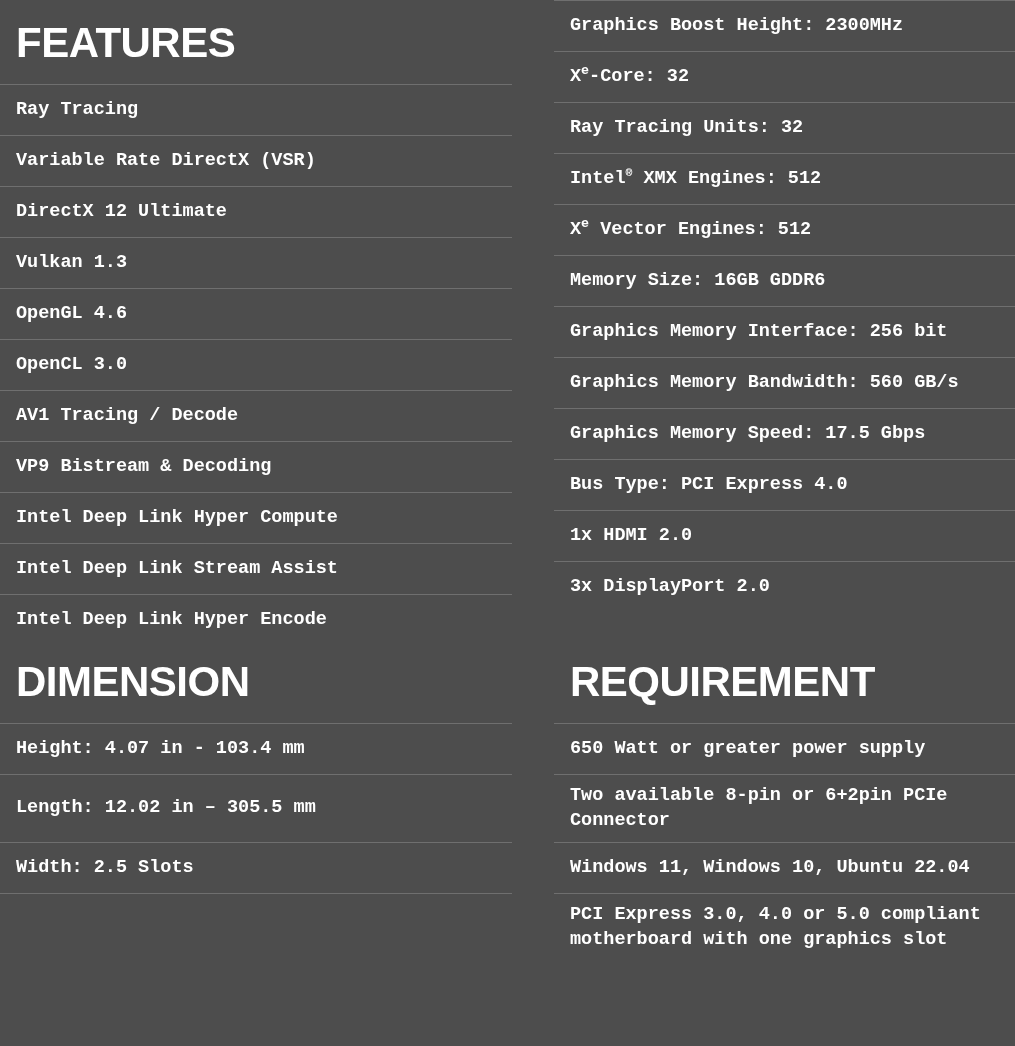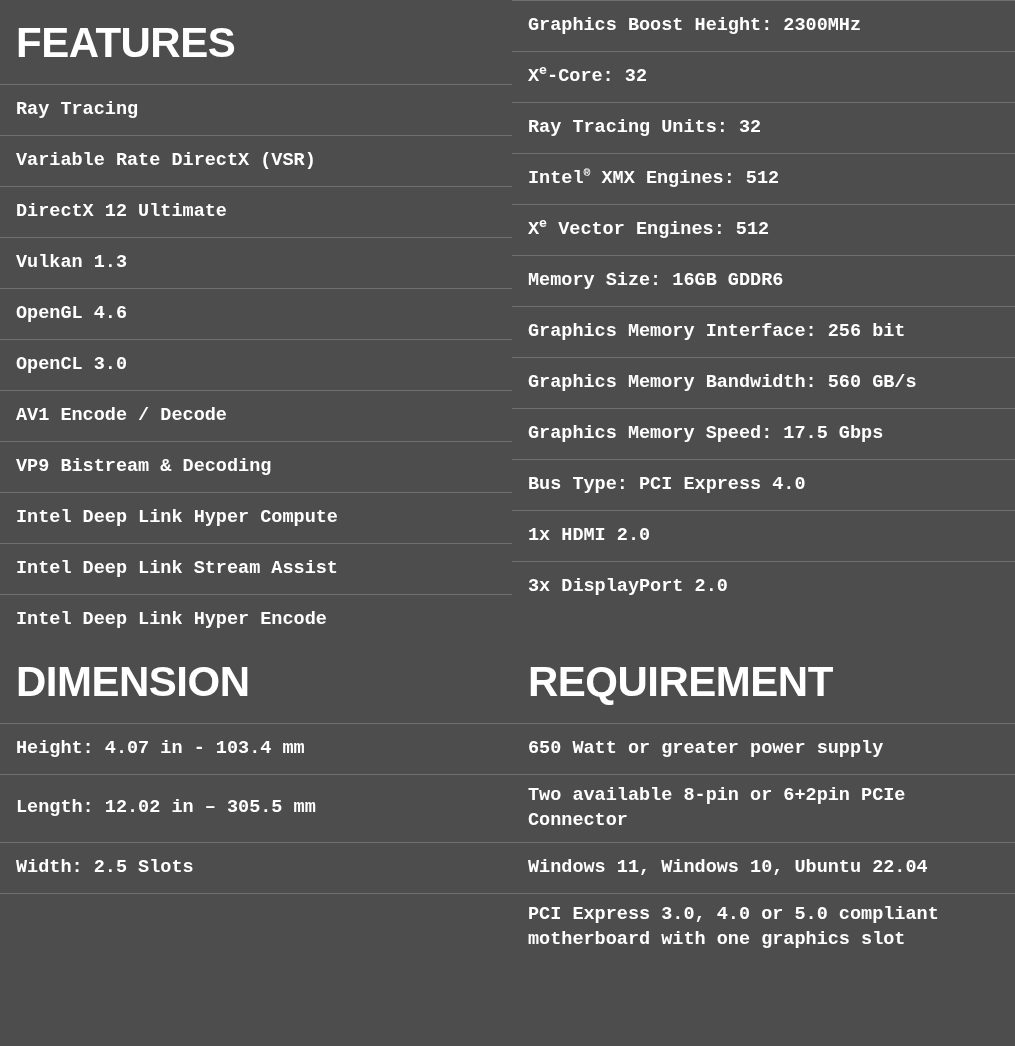--- a/index.html
+++ b/index.html
@@ -18,20 +18,21 @@
     width: 1015px;
     height: 1046px;
     background: #4d4d4d;
     box-sizing: border-box;
     display: flex;
     flex-direction: column;
   }
   .grid {
     display: grid;
     grid-template-columns: 512px 503px;
+    gap: 42px;
   }
   .col {
     display: flex;
     flex-direction: column;
   }
   .section-head {
     font-size: 42px;
     font-weight: bold;
     letter-spacing: -0.5px;
     line-height: 1;
@@ -96,21 +97,21 @@
       <div class="row h51">
           <span class="txt">Vulkan 1.3</span>
         </div>
       <div class="row h51">
           <span class="txt">OpenGL 4.6</span>
         </div>
       <div class="row h51">
           <span class="txt">OpenCL 3.0</span>
         </div>
       <div class="row h51">
-          <span class="txt">AV1 Encode / Decode</span>
+          <span class="txt">AV1 Tracing / Decode</span>
         </div>
       <div class="row h51">
           <span class="txt">VP9 Bistream &amp; Decoding</span>
         </div>
       <div class="row h51">
           <span class="txt">Intel Deep Link Hyper Compute</span>
         </div>
       <div class="row h51">
           <span class="txt">Intel Deep Link Stream Assist</span>
         </div>

